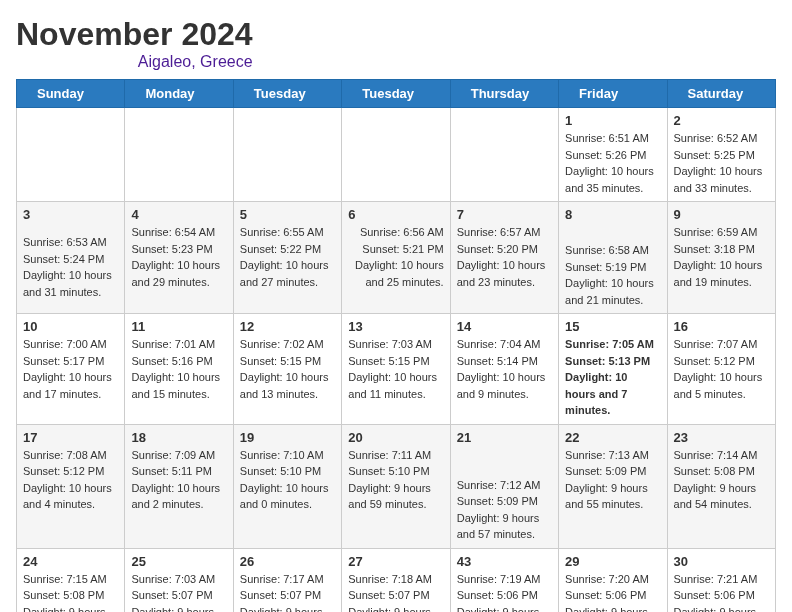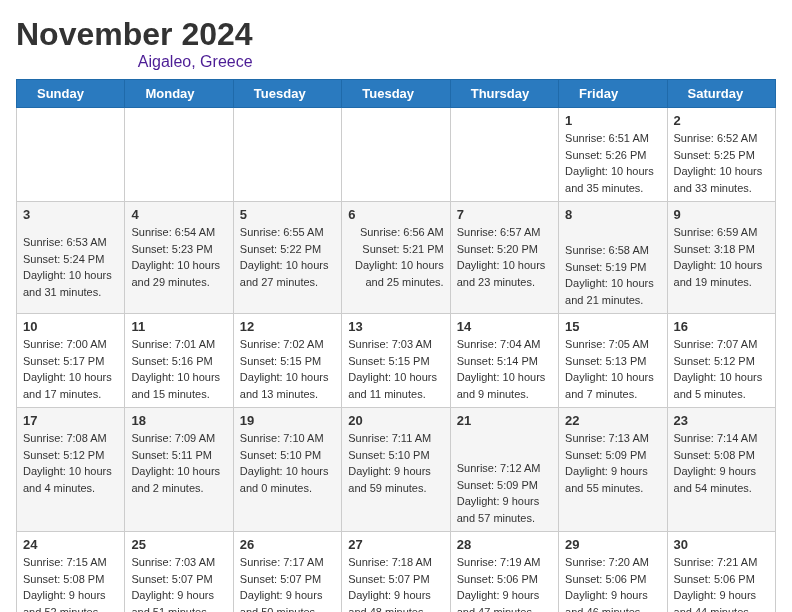--- a/index.html
+++ b/index.html
@@ -198,21 +198,21 @@
 Daylight: 10 hours and 11 minutes.</div>
         </td>
         <td>
           <span class="day-num">14</span>
           <div class="day-info" style="white-space: pre-line;">Sunrise: 7:04 AM
 Sunset: 5:14 PM
 Daylight: 10 hours and 9 minutes.</div>
         </td>
         <td>
           <span class="day-num">15</span>
-          <div class="day-info" style="white-space: pre-line;">Sunrise: 7:05 AM
+          <div class="day-info" style="white-space: pre-line; font-weight: bold;">Sunrise: 7:05 AM
 Sunset: 5:13 PM
 Daylight: 10 hours and 7 minutes.</div>
         </td>
         <td>
           <span class="day-num">16</span>
           <div class="day-info" style="white-space: pre-line;">Sunrise: 7:07 AM
 Sunset: 5:12 PM
 Daylight: 10 hours and 5 minutes.</div>
         </td>
       </tr>
@@ -279,21 +279,21 @@
 Sunset: 5:07 PM
 Daylight: 9 hours and 50 minutes.</div>
         </td>
         <td>
           <span class="day-num">27</span>
           <div class="day-info" style="white-space: pre-line;">Sunrise: 7:18 AM
 Sunset: 5:07 PM
 Daylight: 9 hours and 48 minutes.</div>
         </td>
         <td>
-          <span class="day-num">28</span>
+          <span class="day-num">43</span>
           <div class="day-info" style="white-space: pre-line;">Sunrise: 7:19 AM
 Sunset: 5:06 PM
 Daylight: 9 hours and 47 minutes.</div>
         </td>
         <td>
           <span class="day-num">29</span>
           <div class="day-info" style="white-space: pre-line;">Sunrise: 7:20 AM
 Sunset: 5:06 PM
 Daylight: 9 hours and 46 minutes.</div>
         </td>

